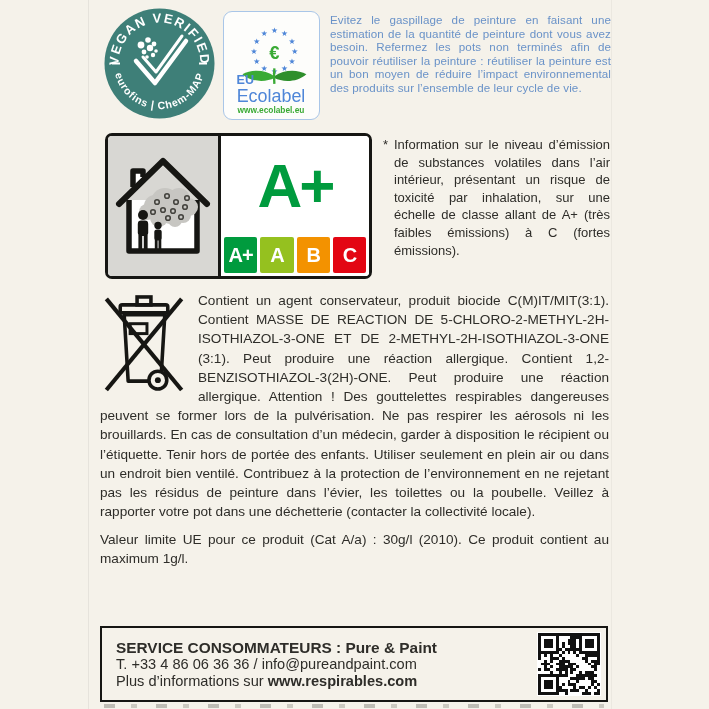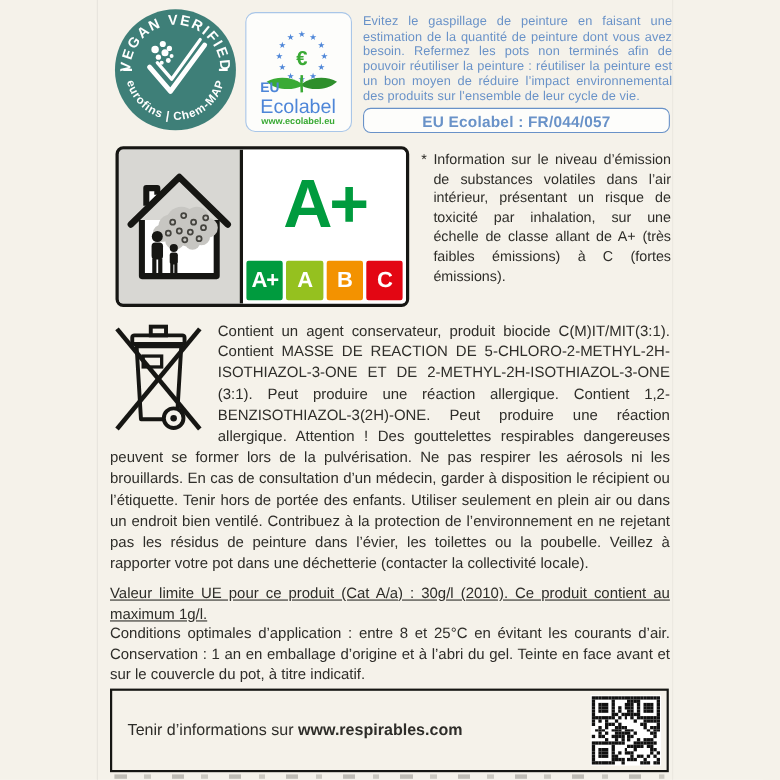--- a/index.html
+++ b/index.html
@@ -72,21 +72,21 @@
     font-size:13px;line-height:17.6px;text-align:justify;
     padding-left:11px;box-sizing:border-box;
   }
   .em-note .star{position:absolute;left:0;top:0;font-size:13px;}
 
   
   .warn-block{position:absolute;left:100px;top:291px;width:509px;
     font-size:13.6px;line-height:19.2px;text-align:justify;}
   .bin-icon{float:left;width:88px;height:101px;margin:2px 10px 2px 0;}
   .voc{position:absolute;left:100px;top:531px;width:509px;
-    font-size:13.6px;line-height:18.5px;text-align:justify;text-decoration:underline;}
+    font-size:13.6px;line-height:18.5px;text-align:justify;}
   .conditions{position:absolute;left:100px;top:567px;width:509px;
     font-size:13.6px;line-height:18.5px;text-align:justify;}
 
   
   .service-box{
     position:absolute;left:100px;top:626px;width:508px;height:76px;box-sizing:border-box;
     border:2px solid #161613;display:flex;align-items:center;padding:4px 5px 4px 14px;gap:8px;
   }
   .service-text{flex:1;min-width:0;}
   .service-text .l1{font-weight:bold;font-size:15.4px;line-height:17px;}
@@ -159,21 +159,20 @@
       <path d="M 52,66 C 42,59 28,59 19,64 C 29,73 44,72 52,68 Z" fill="#3aaa35"></path>
       <path d="M 52,66 C 62,59 76,59 85,64 C 75,73 60,72 52,68 Z" fill="#2e8f2c"></path>
       <path d="M 52,58 C 51.5,63 51.5,68 52,74" stroke="#3aaa35" stroke-width="2.4" fill="none"></path>
       <text x="13" y="74" font-size="13" font-weight="bold" fill="#4e86d8" font-family="Liberation Sans, DejaVu Sans, sans-serif">EU</text>
       <text x="48.5" y="93" font-size="18.5" fill="#4e86d8" text-anchor="middle" font-family="Liberation Sans, DejaVu Sans, sans-serif">Ecolabel</text>
       <text x="48.5" y="104" font-size="8.6" font-weight="bold" fill="#3aaa35" text-anchor="middle" font-family="Liberation Sans, DejaVu Sans, sans-serif">www.ecolabel.eu</text>
     </svg>
   </div>
 
   <div class="eco-text">Evitez le gaspillage de peinture en faisant une estimation de la quantité de peinture dont vous avez besoin. Refermez les pots non terminés afin de pouvoir réutiliser la peinture : réutiliser la peinture est un bon moyen de réduire l’impact environnemental des produits sur l’ensemble de leur cycle de vie.</div>
-  <div class="eco-license">EU Ecolabel : FR/044/057</div>
 
   <div class="em-box">
     <div class="em-content">
       <div class="em-house-cell">
         <svg viewBox="0 0 100 104" width="100" height="104">
           <path d="M 16,46 V 97 H 84 V 46" fill="#ffffff" stroke="#161613" stroke-width="5.5" stroke-linejoin="round"></path>
           <path d="M 20,33 V 17 H 30 V 23" fill="#ffffff" stroke="#161613" stroke-width="5.5" stroke-linejoin="round"></path>
           <path d="M 6,50 L 50,7 L 94,50" fill="none" stroke="#161613" stroke-width="6" stroke-linecap="round" stroke-linejoin="round"></path>
           <g fill="#c7c6c2">
             <circle cx="52" cy="48" r="14"></circle>
@@ -236,26 +235,27 @@
       <circle cx="57" cy="88" r="9" fill="#f5f2ea" stroke="#161613" stroke-width="3.6"></circle>
       <circle cx="57" cy="88" r="3" fill="#161613"></circle>
       <line x1="5" y1="6" x2="81" y2="98" stroke="#161613" stroke-width="4.2"></line>
       <line x1="81" y1="6" x2="5" y2="98" stroke="#161613" stroke-width="4.2"></line>
     </svg>
     <span>Contient un agent conservateur, produit biocide C(M)IT/MIT(3:1). Contient MASSE DE REACTION DE 5-CHLORO-2-METHYL-2H-ISOTHIAZOL-3-ONE ET DE 2-METHYL-2H-ISOTHIAZOL-3-ONE (3:1). Peut produire une réaction allergique. Contient 1,2-BENZISOTHIAZOL-3(2H)-ONE. Peut produire une réaction allergique. Attention ! Des gouttelettes respirables dangereuses peuvent se former lors de la pulvérisation. Ne pas respirer les aérosols ni les brouillards. En cas de consultation d’un médecin, garder à disposition le récipient ou l’étiquette. Tenir hors de portée des enfants. Utiliser seulement en plein air ou dans un endroit bien ventilé. Contribuez à la protection de l’environnement en ne rejetant pas les résidus de peinture dans l’évier, les toilettes ou la poubelle. Veillez à rapporter votre pot dans une déchetterie (contacter la collectivité locale).</span>
   </div>
 
   <div class="voc">Valeur limite UE pour ce produit (Cat A/a) : 30g/l (2010). Ce produit contient au maximum 1g/l.</div>
 
-  <div class="conditions">Conditions optimales d’application : entre 8 et 25°C en évitant les courants d’air. Conservation : 1 an en emballage d’origine et à l’abri du gel. Teinte en face avant et sur le couvercle du pot, à titre indicatif.</div>
 
   <div class="service-box">
     <div class="service-text">
+      <div class="l1">SERVICE CONSOMMATEURS : Pure &amp; Paint</div>
+      <div class="l3">T. +33 4 86 06 36 36 / info@pureandpaint.com</div>
       <div class="l4">
-        <span>Tenir d’informations sur </span><span class="b">www.respirables.com</span>
+        <span>Plus d’informations sur </span><span class="b">www.respirables.com</span>
       </div>
     </div>
     <div class="qr">
         <div style="grid-area: 1 / 1;"></div>
         <div style="grid-area: 1 / 2;"></div>
         <div style="grid-area: 1 / 3;"></div>
         <div style="grid-area: 1 / 4;"></div>
         <div style="grid-area: 1 / 5;"></div>
         <div style="grid-area: 1 / 6;"></div>
         <div style="grid-area: 1 / 7;"></div>

